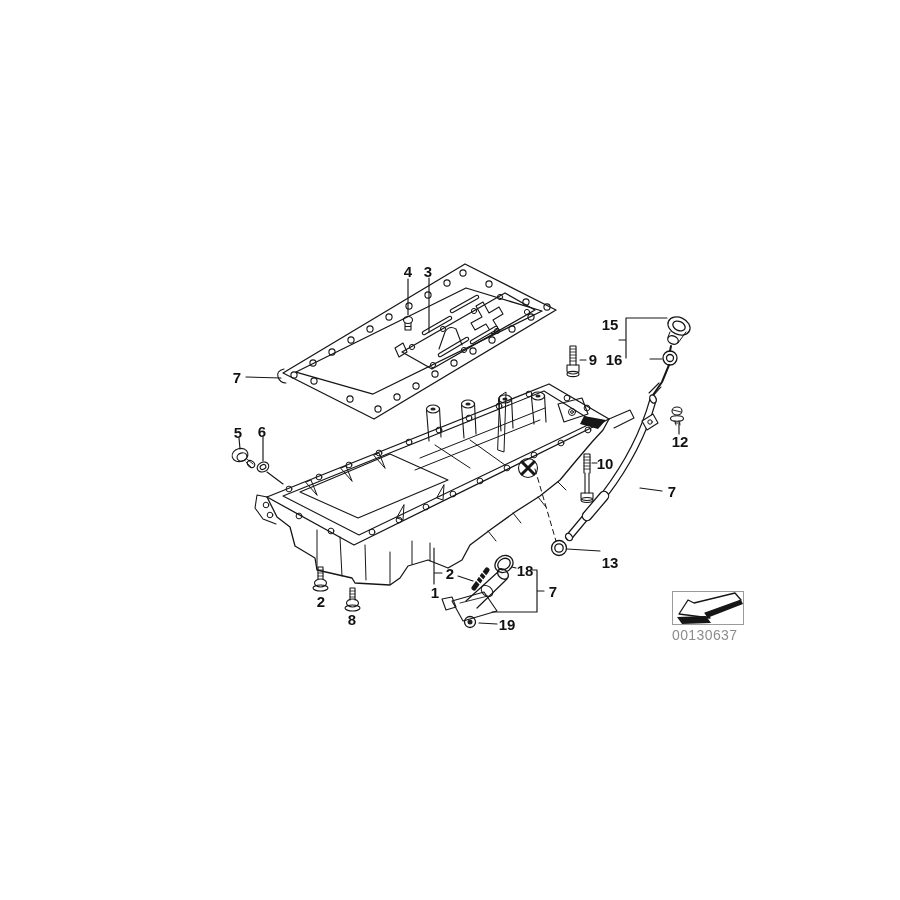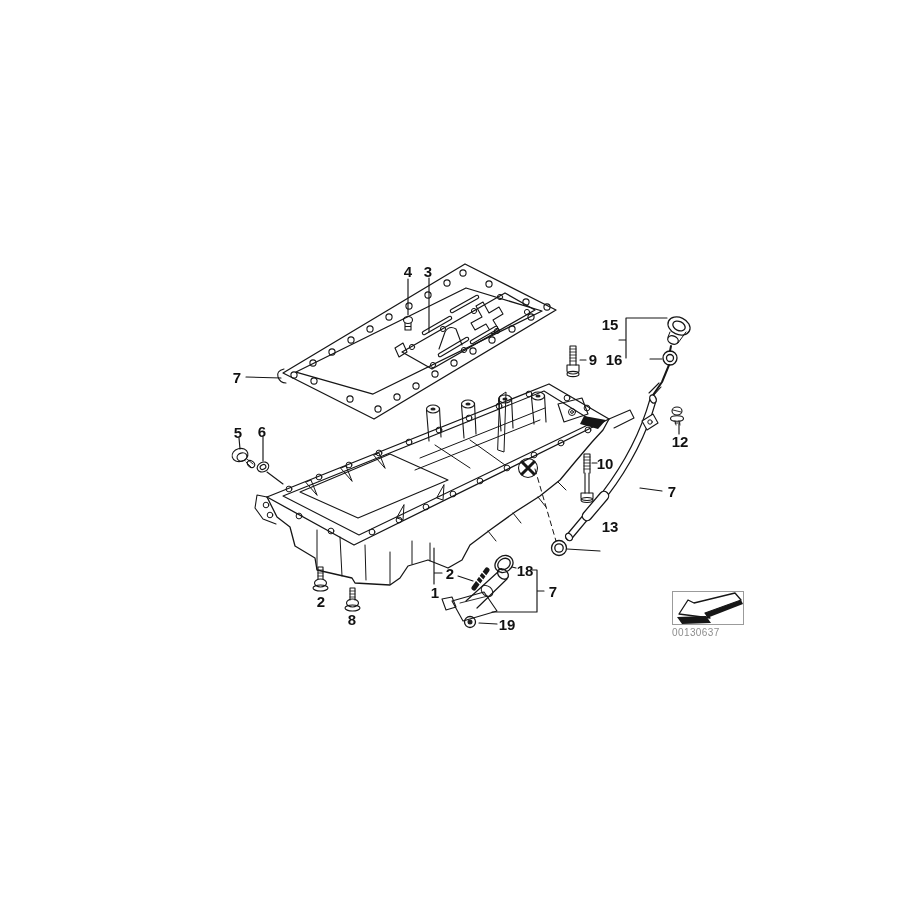--- a/index.html
+++ b/index.html
@@ -3,21 +3,21 @@
 <meta charset="utf-8">
 <style>
   html,body{margin:0;padding:0;background:#ffffff;}
   .stage{position:relative;width:900px;height:900px;background:#ffffff;
          font-family:"Liberation Sans",sans-serif;overflow:hidden;}
   .stage svg{position:absolute;left:0;top:0;}
   .co{position:absolute;transform:translate(-50%,-50%);font-weight:bold;
       font-size:15px;color:#111;line-height:1;cursor:pointer;user-select:none;}
   .stampbox{position:absolute;left:672px;top:591px;width:72px;height:34px;
             border:1px solid #9b9b9b;box-sizing:border-box;background:#fff;}
-  .imgid{position:absolute;left:672px;top:627px;width:80px;font-size:10px;
+  .imgid{position:absolute;left:672px;top:627px;width:80px;font-size:14px;
          color:#8d8d8d;letter-spacing:0.4px;}
 </style>
 </head>
 <body>
 
 <div class="stage">
 
 <svg width="900" height="900" viewBox="0 0 900 900">
   <g stroke="#161616" fill="none" stroke-width="1.3" stroke-linejoin="round" stroke-linecap="round">
 
@@ -266,21 +266,21 @@
 <div class="co" style="left:428px;top:271px">3</div>
 <div class="co" style="left:408px;top:271px">4</div>
 <div class="co" style="left:238px;top:432px">5</div>
 <div class="co" style="left:262px;top:431px">6</div>
 <div class="co" style="left:237px;top:377px">7</div>
 <div class="co" style="left:352px;top:619px">8</div>
 <div class="co" style="left:593px;top:359px">9</div>
 <div class="co" style="left:605px;top:463px">10</div>
 <div class="co" style="left:321px;top:601px">2</div>
 <div class="co" style="left:672px;top:491px">7</div>
-<div class="co" style="left:610px;top:526px">13</div>
+<div class="co" style="left:610px;top:562px">13</div>
 <div class="co" style="left:680px;top:441px">12</div>
 <div class="co" style="left:610px;top:324px">15</div>
 <div class="co" style="left:614px;top:359px">16</div>
 <div class="co" style="left:553px;top:591px">7</div>
 <div class="co" style="left:525px;top:570px">18</div>
 <div class="co" style="left:507px;top:624px">19</div>
 
 <div class="stampbox">
   <svg width="70" height="32" viewBox="0 0 70 32">
     <polygon points="6,22 15,8 21,11 62,1 68,8 32,21 37,26" fill="#ffffff" stroke="#161616" stroke-width="1.3" stroke-linejoin="round"></polygon>

